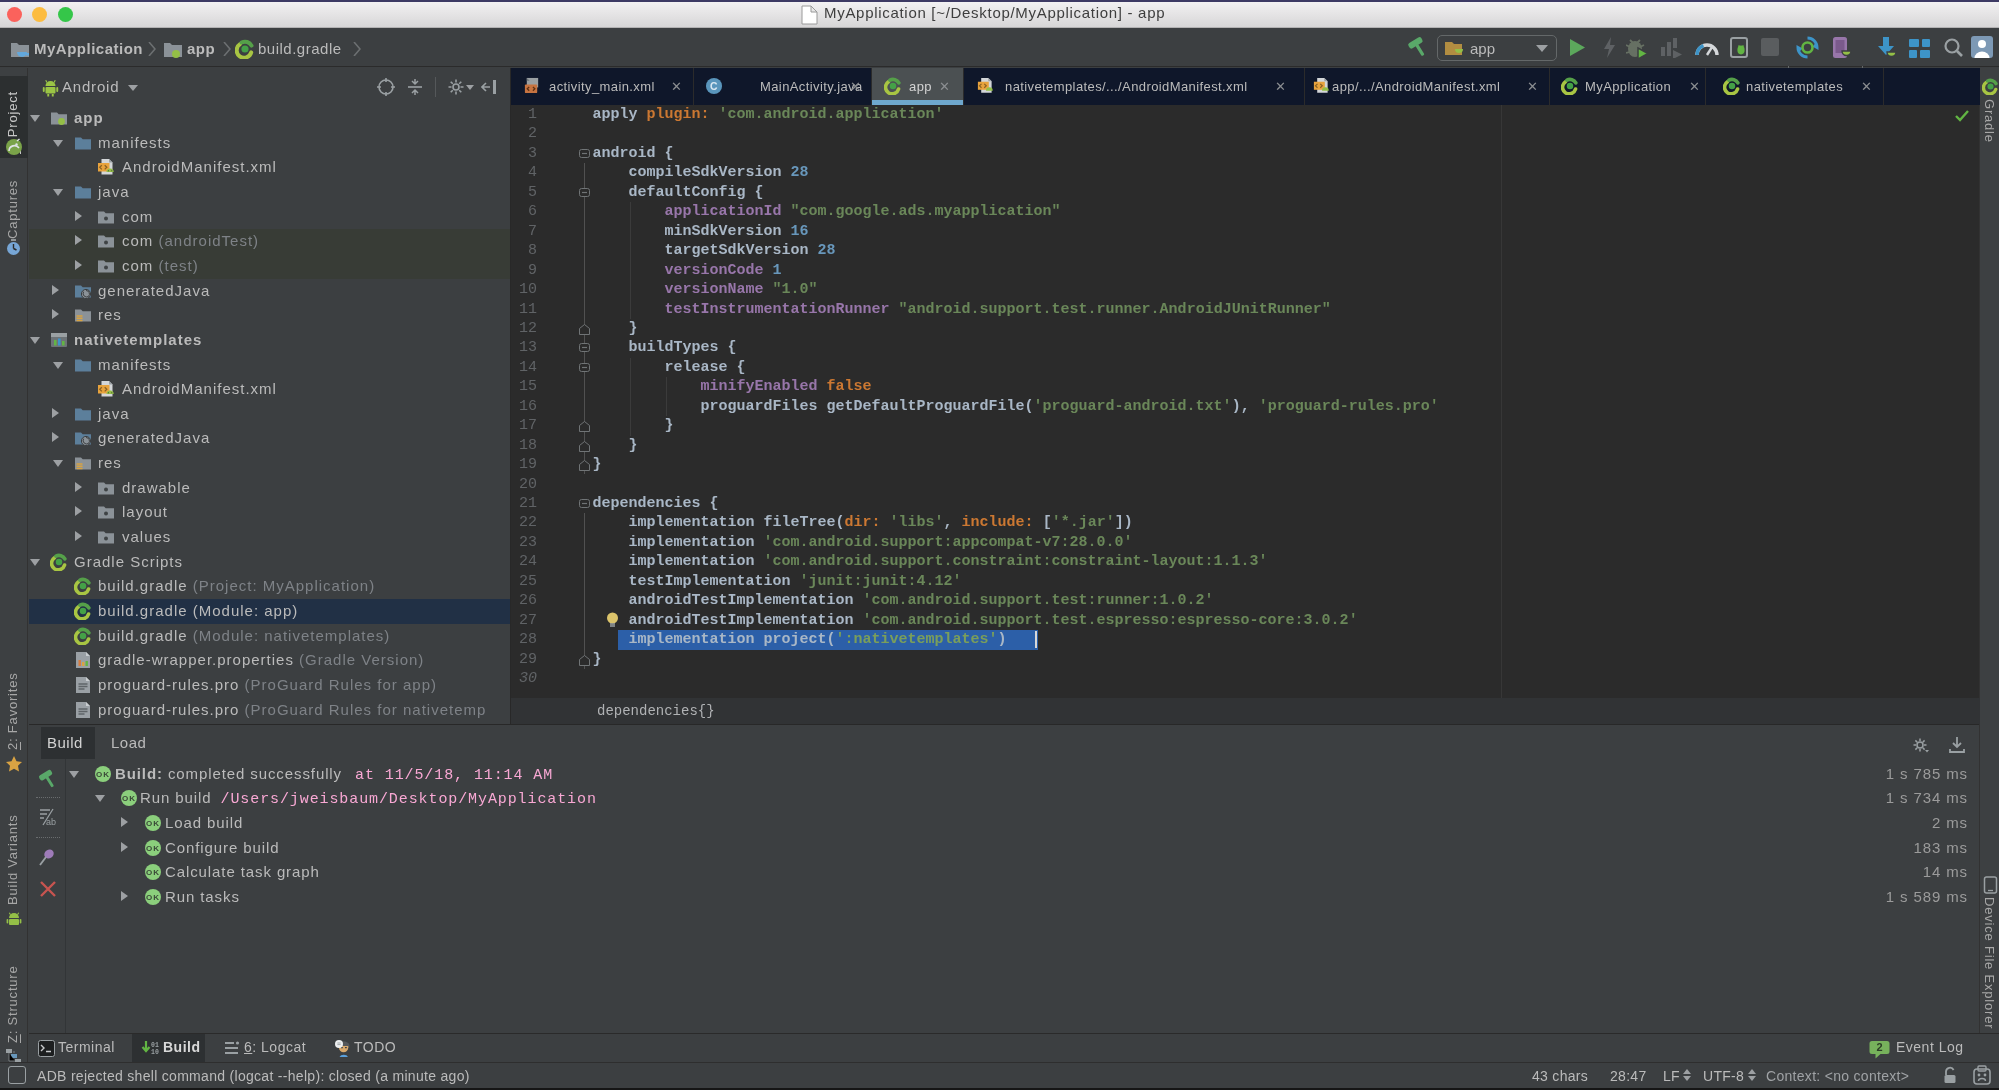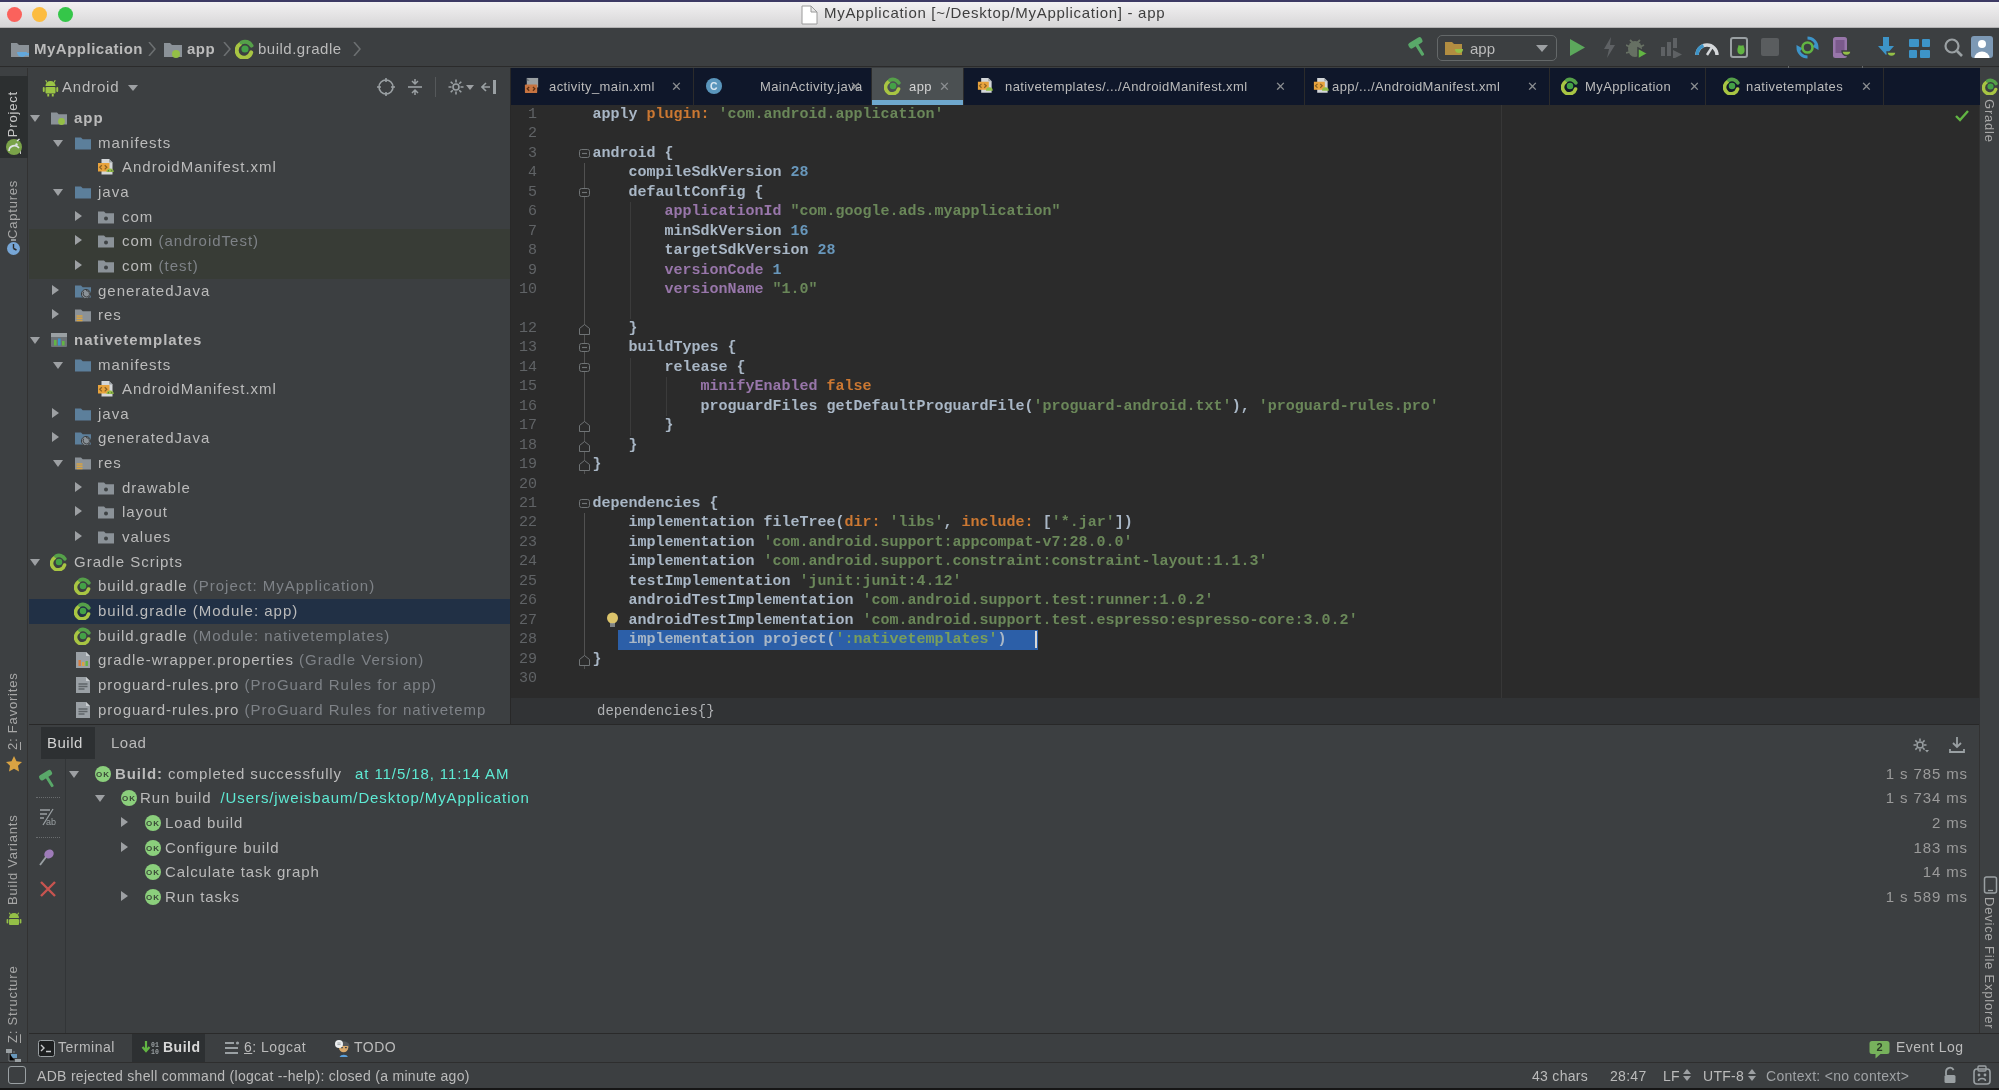--- a/index.html
+++ b/index.html
@@ -66,21 +66,21 @@
   .p { color:#9876aa; }
   #crumbstrip { left:0; top:630px; width:1469px; height:26px; background:#313335; }
 
   
   #buildpanel { left:29px; top:724px; width:1950px; height:309px; background:#3c3f41;
     border-top:1px solid #282828; }
   .btab { position:absolute; top:2px; height:32px; font-size:15px; color:#bbbbbb; letter-spacing:0.5px; }
   .brow { position:absolute; left:0; width:1950px; height:25px; font-size:15px;
     color:#bbbbbb; white-space:nowrap; letter-spacing:0.9px; }
   .brow .dur { position:absolute; top:3px; right:11px; color:#9b9b9b; }
-  .brow .g { color:#5eead4; }
+  .brow .g { color:#f9a8d4;font-family:Liberation Mono, monospace; }
 
   
   #bottombar { left:29px; top:1033px; width:1970px; height:29px; background:#3c3f41; border-top:1px solid #2a2a2a; }
   #statusbar { left:0; top:1062px; width:1999px; height:26px; background:#3c3f41;
     border-top:1px solid #2e2e2e; font-size:14px; color:#bbbbbb; letter-spacing:0.3px; }
   #blackedge { left:0; top:1088px; width:1999px; height:2px; background:#161616; }
   .bbit { position:absolute; top:5px; font-size:14px; color:#bbbbbb; letter-spacing:0.5px; }
 </style>
 </head>
 <body>
@@ -573,39 +573,40 @@
     <div class="cl" style="top:0px;"><span class="ln">1</span><span class="ct">apply <span class="o">plugin:</span> <span class="s">'com.android.application'</span></span></div>
     <div class="cl" style="top:19.45px;"><span class="ln">2</span></div>
     <div class="cl" style="top:38.9px;"><span class="ln">3</span><span class="ct">android {</span></div>
     <div class="cl" style="top:58.35px;"><span class="ln">4</span><span class="ct">    compileSdkVersion <span class="n">28</span></span></div>
     <div class="cl" style="top:77.8px;"><span class="ln">5</span><span class="ct">    defaultConfig {</span></div>
     <div class="cl" style="top:97.25px;"><span class="ln">6</span><span class="ct">        <span class="p">applicationId</span> <span class="s">"com.google.ads.myapplication"</span></span></div>
     <div class="cl" style="top:116.7px;"><span class="ln">7</span><span class="ct">        minSdkVersion <span class="n">16</span></span></div>
     <div class="cl" style="top:136.15px;"><span class="ln">8</span><span class="ct">        targetSdkVersion <span class="n">28</span></span></div>
     <div class="cl" style="top:155.6px;"><span class="ln">9</span><span class="ct">        <span class="p">versionCode</span> <span class="n">1</span></span></div>
     <div class="cl" style="top:175.05px;"><span class="ln">10</span><span class="ct">        <span class="p">versionName</span> <span class="s">"1.0"</span></span></div>
+    <div class="cl" style="top:194.5px;"><span class="ln">11</span><span class="ct">        <span class="p">testInstrumentationRunner</span> <span class="s">"android.support.test.runner.AndroidJUnitRunner"</span></span></div>
     <div class="cl" style="top:213.95px;"><span class="ln">12</span><span class="ct">    }</span></div>
     <div class="cl" style="top:233.4px;"><span class="ln">13</span><span class="ct">    buildTypes {</span></div>
     <div class="cl" style="top:252.85px;"><span class="ln">14</span><span class="ct">        release {</span></div>
     <div class="cl" style="top:272.3px;"><span class="ln">15</span><span class="ct">            <span class="p">minifyEnabled</span> <span class="o">false</span></span></div>
     <div class="cl" style="top:291.75px;"><span class="ln">16</span><span class="ct">            proguardFiles getDefaultProguardFile(<span class="s">'proguard-android.txt'</span>), <span class="s">'proguard-rules.pro'</span></span></div>
     <div class="cl" style="top:311.2px;"><span class="ln">17</span><span class="ct">        }</span></div>
     <div class="cl" style="top:330.65px;"><span class="ln">18</span><span class="ct">    }</span></div>
     <div class="cl" style="top:350.1px;"><span class="ln">19</span><span class="ct">}</span></div>
     <div class="cl" style="top:369.55px;"><span class="ln">20</span></div>
     <div class="cl" style="top:389px;"><span class="ln">21</span><span class="ct">dependencies {</span></div>
     <div class="cl" style="top:408.45px;"><span class="ln">22</span><span class="ct">    implementation fileTree(<span class="o">dir:</span> <span class="s">'libs'</span>, <span class="o">include:</span> [<span class="s">'*.jar'</span>])</span></div>
     <div class="cl" style="top:427.9px;"><span class="ln">23</span><span class="ct">    implementation <span class="s">'com.android.support:appcompat-v7:28.0.0'</span></span></div>
     <div class="cl" style="top:447.35px;"><span class="ln">24</span><span class="ct">    implementation <span class="s">'com.android.support.constraint:constraint-layout:1.1.3'</span></span></div>
     <div class="cl" style="top:466.8px;"><span class="ln">25</span><span class="ct">    testImplementation <span class="s">'junit:junit:4.12'</span></span></div>
     <div class="cl" style="top:486.25px;"><span class="ln">26</span><span class="ct">    androidTestImplementation <span class="s">'com.android.support.test:runner:1.0.2'</span></span></div>
     <div class="cl" style="top:505.7px;"><span class="ln">27</span><span class="ct">    androidTestImplementation <span class="s">'com.android.support.test.espresso:espresso-core:3.0.2'</span></span></div>
     <div class="cl" style="top:525.15px;"><div class="abs" style="left:107px;top:0;width:420px;height:19.45px;background:#2c5fa8;"></div><div class="abs" style="left:524px;top:1px;width:2px;height:17px;background:#d8d8d8;"></div><span class="ln">28</span><span class="ct">    implementation project(<span class="s" style="color:#7a9e5b;">':nativetemplates'</span>)</span></div>
     <div class="cl" style="top:544.6px;"><span class="ln">29</span><span class="ct">}</span></div>
-    <div class="cl" style="top:564.05px;"><span class="ln">30</span></div>
+    <div class="cl" style="top:564.05px;font-style:italic;"><span class="ln">30</span></div>
 
     <svg class="abs" style="left:68px;top:43.9px;" width="11" height="11" viewBox="0 0 11 11">
         <rect x="0.5" y="0.5" width="10" height="8" rx="2" fill="#2b2b2b" stroke="#707476"></rect>
         <path d="M3 4.5 h5" stroke="#707476" stroke-width="1.2"></path>
       </svg>
     <svg class="abs" style="left:68px;top:82.8px;" width="11" height="11" viewBox="0 0 11 11">
         <rect x="0.5" y="0.5" width="10" height="8" rx="2" fill="#2b2b2b" stroke="#707476"></rect>
         <path d="M3 4.5 h5" stroke="#707476" stroke-width="1.2"></path>
       </svg>
     <svg class="abs" style="left:68px;top:218.95px;" width="11" height="11" viewBox="0 0 11 11">

